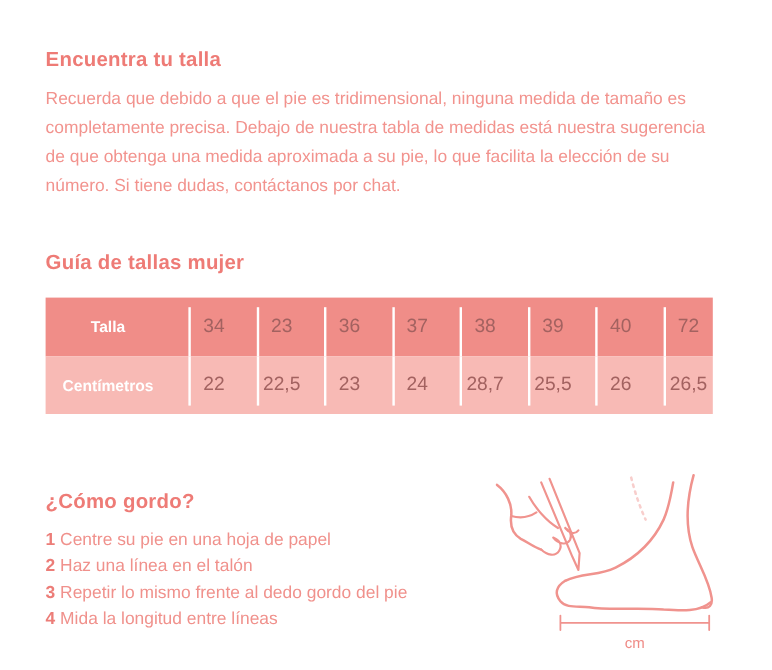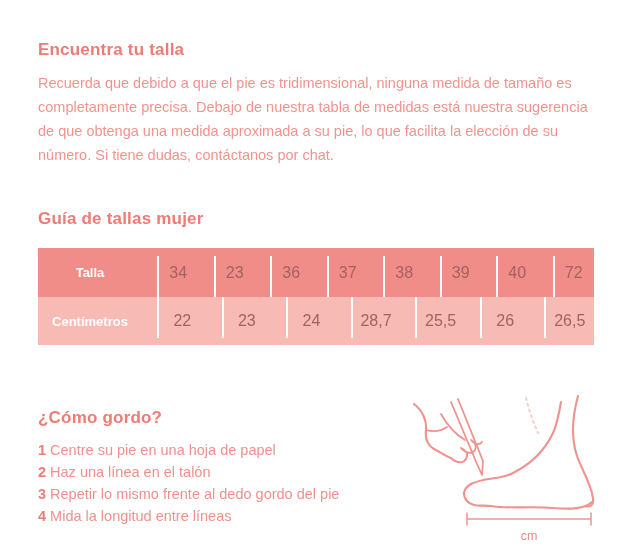--- a/index.html
+++ b/index.html
@@ -66,20 +66,21 @@
       <div class="tcell val">36</div>
       <div class="tcell val">37</div>
       <div class="tcell val">38</div>
       <div class="tcell val">39</div>
       <div class="tcell val">40</div>
       <div class="tcell val">72</div>
     </div>
     <div class="trow body">
       <div class="tcell label">Centímetros</div>
       <div class="tcell val">22</div>
+      <div class="tcell val">22,5</div>
       <div class="tcell val">23</div>
       <div class="tcell val">24</div>
       <div class="tcell val">28,7</div>
       <div class="tcell val">25,5</div>
       <div class="tcell val">26</div>
       <div class="tcell val">26,5</div>
     </div>
   </div>
 
   <div class="h-title" id="how-measure-title">¿Cómo gordo?</div>

